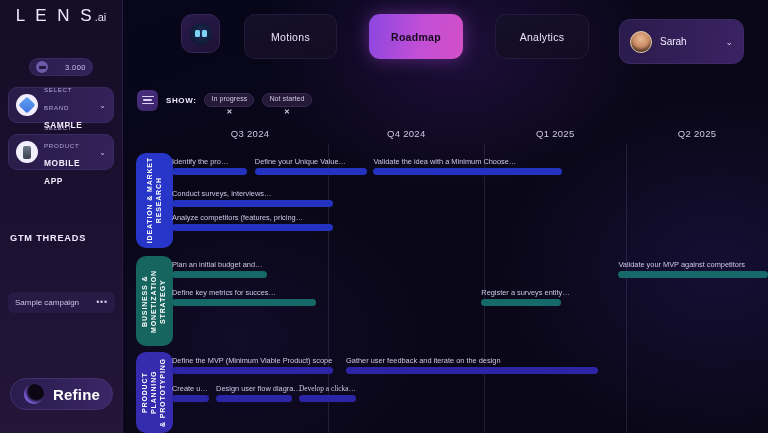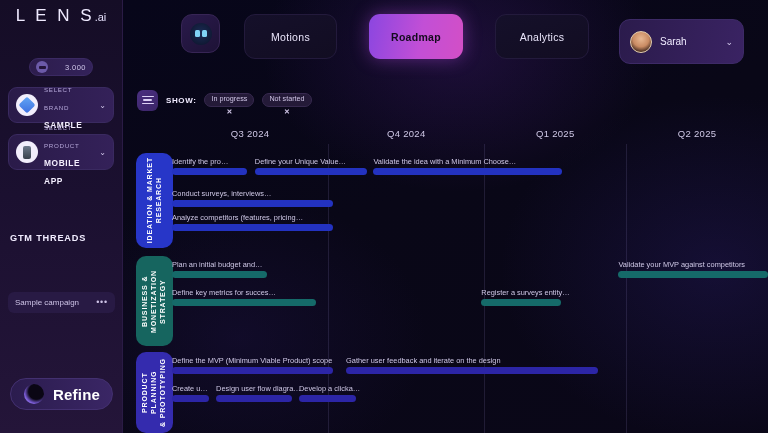--- a/index.html
+++ b/index.html
@@ -314,18 +314,18 @@
         <div class="tb" style="width: 252.108px; background: rgb(44, 37, 166);"></div>
       </div>
       <div class="task" style="left: 0px; top: 257px;">
         <div class="tl">Create u…</div>
         <div class="tb" style="width: 36.952px; background: rgb(44, 37, 166);"></div>
       </div>
       <div class="task" style="left: 44.104px; top: 257px;">
         <div class="tl">Design user flow diagra…</div>
         <div class="tb" style="width: 76.288px; background: rgb(44, 37, 166);"></div>
       </div>
-      <div class="task" style="left: 126.948px; top: 257px;">
+      <div class="task" style="left: 126.948px; top: 257px; font-family: Liberation Serif, serif;">
         <div class="tl">Develop a clicka…</div>
         <div class="tb" style="width: 57.216px; background: rgb(44, 37, 166);"></div>
       </div>
     </div>
 </div>
 
 </body></html>

